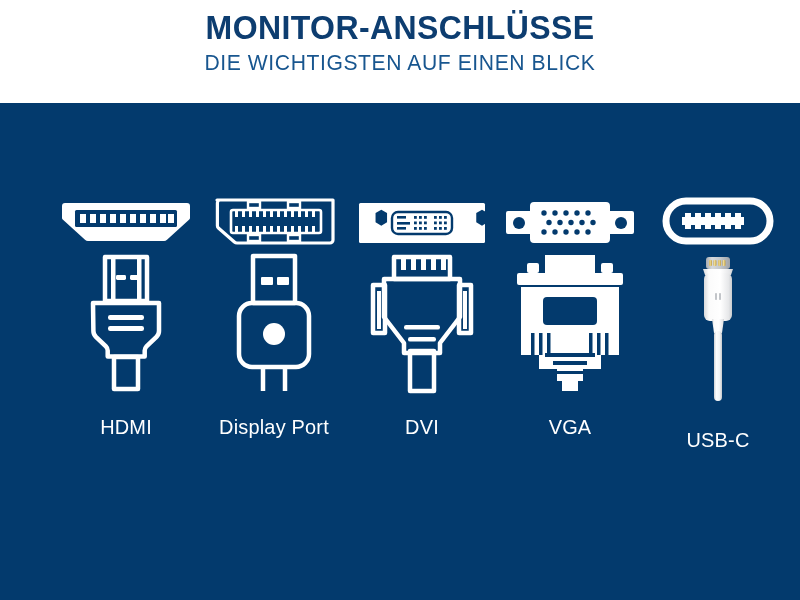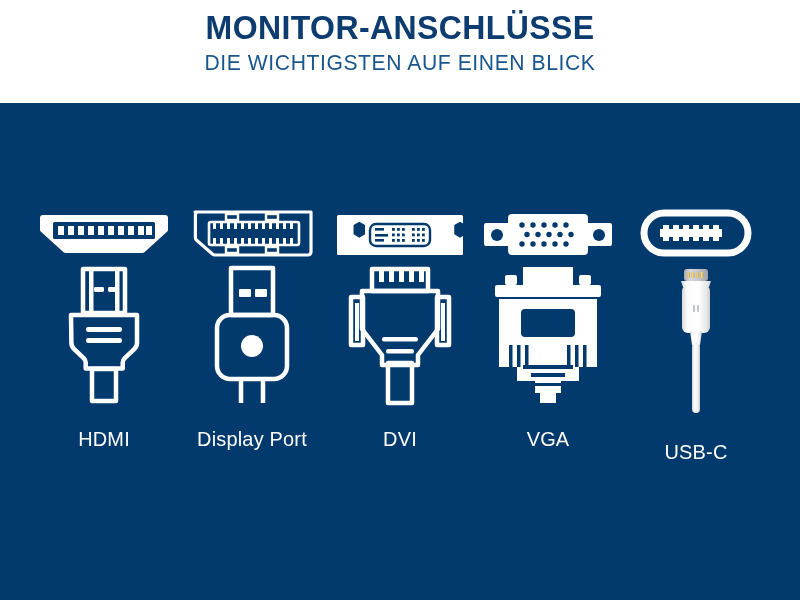--- a/index.html
+++ b/index.html
@@ -60,26 +60,26 @@
     left: 0;
     top: 103px;
     width: 800px;
     height: 497px;
     background: #033a6d;
   }
 
   .grid {
     position: absolute;
     left: 0;
-    top: 12px;
+    top: 0;
     width: 800px;
     height: 370px;
     display: flex;
     align-items: flex-start;
-    justify-content: center;
+    justify-content: flex-end;
     padding: 0 8px;
     box-sizing: border-box;
   }
 
   .col {
     width: 148px;
     position: relative;
     height: 370px;
   }
 

